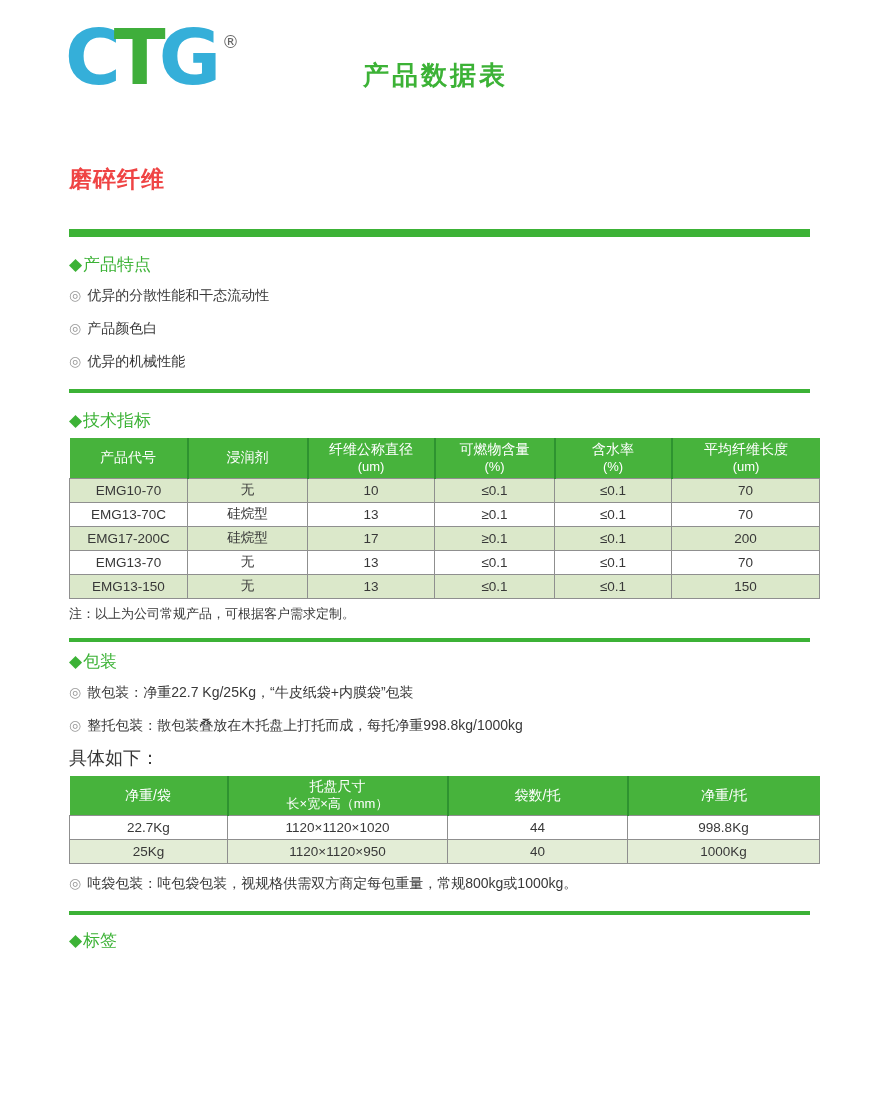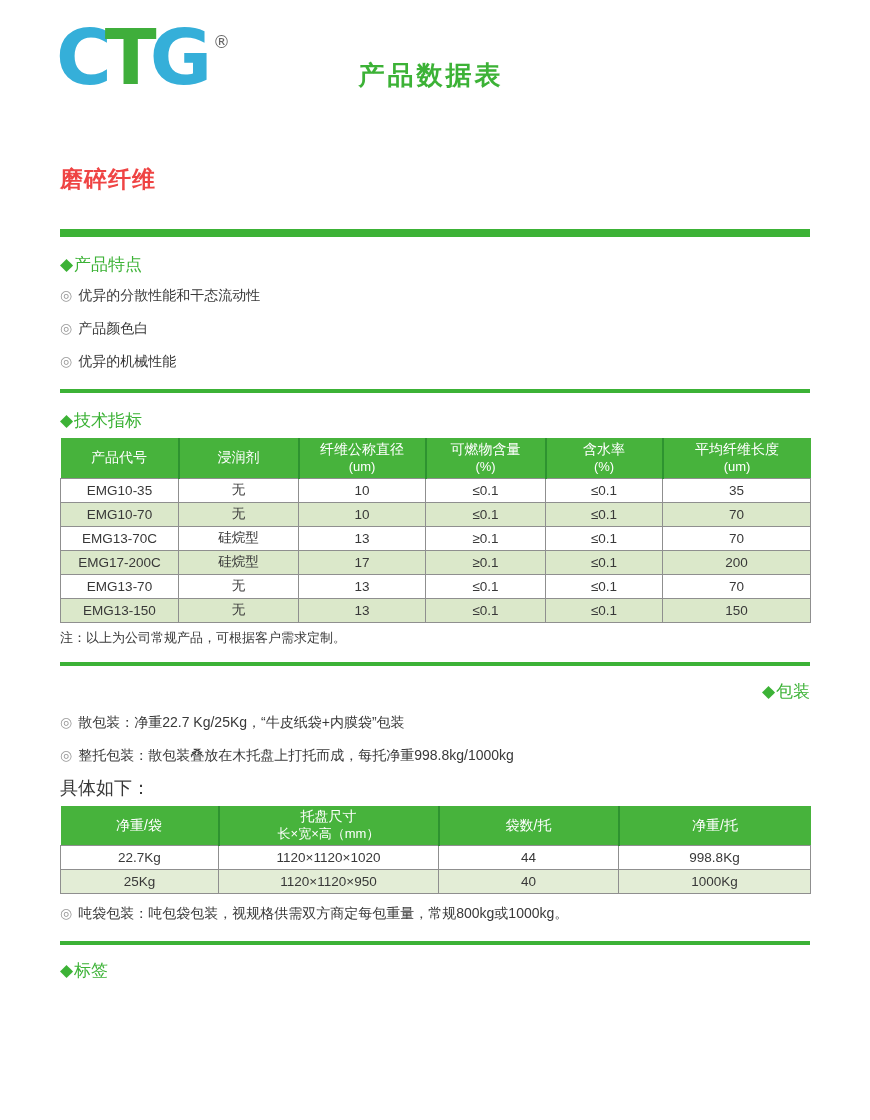--- a/index.html
+++ b/index.html
@@ -4,21 +4,21 @@
 <style>
   :root{
     --accent:#3CB236; --header-green:#47B33C; --header-sep:#2E9330;
     --alt-row:#DBE8CA; --pack-alt:#E3EDD6; --logo-blue:#35AFD9;
     --logo-green:#3FAE3B; --bullet-gray:#9A9A9A; --border-gray:#8F8F8F;
     --text:#383838;
   }
   *{box-sizing:border-box;}
   html,body{margin:0;padding:0;width:870px;height:1120px;overflow:hidden;
     background:#fff;font-family:"Liberation Sans","DejaVu Sans",sans-serif;color:var(--text);}
-  .page{position:relative;width:870px;height:1120px;background:#fff;}
+  .page{position:relative;width:870px;height:1120px;background:#fff;padding-left:9px;}
 
   .header{position:relative;height:150px;}
   .logo{position:absolute;left:56px;top:20px;font-weight:bold;font-size:76px;line-height:1;
     letter-spacing:-7px;font-family:"DejaVu Sans","Liberation Sans",sans-serif;}
   .logo-c,.logo-g{color:var(--logo-blue);}
   .logo-t{color:var(--logo-green);}
   .logo-reg{font-size:17px;color:#666;letter-spacing:0;vertical-align:top;position:relative;top:14px;left:8px;font-weight:normal;}
   .sheet-title{position:absolute;left:0;right:8px;top:58px;text-align:center;color:var(--accent);
     font-size:26px;font-weight:bold;letter-spacing:3px;}
 
@@ -45,21 +45,21 @@
   #spec-table{margin-top:7px;}
   thead th{background:var(--header-green);color:#fff;font-weight:400;font-size:14px;height:40px;
     padding:2px 0;vertical-align:middle;line-height:17px;}
   thead th + th{border-left:2px solid var(--header-sep);}
   .th-unit{font-size:13px;}
   tbody td{border:1px solid var(--border-gray);height:24px;font-size:13.5px;padding:0;background:#fff;}
   tr.alt td{background:var(--alt-row);}
   #pack-table tr.alt td{background:var(--pack-alt);}
   .note{font-size:13px;margin:6px 0 15px;line-height:18px;}
 
-  #sec-pack .sec-title{margin-top:16px;text-align:right;}
+  #sec-pack .sec-title{margin-top:10px;}
   #sec-pack ul{margin:0;}
   .detail-label{font-size:18px;margin-top:8px;line-height:25px;}
   #pack-table{margin-top:5px;}
   .footnote{font-size:14px;margin:7px 0 15px;line-height:25px;}
 
   #sec-label .sec-title{margin-top:16px;}
 </style>
 </head>
 <body>
 
@@ -116,28 +116,20 @@
                 <div class="th-label">含水率</div>
                 <div class="th-unit">(%)</div>
               </th>
               <th>
                 <div class="th-label">平均纤维长度</div>
                 <div class="th-unit">(um)</div>
               </th>
             </tr>
           </thead>
         <tbody>
-            <tr>
-              <td>EMG10-35</td>
-              <td>无</td>
-              <td>10</td>
-              <td>≤0.1</td>
-              <td>≤0.1</td>
-              <td>35</td>
-            </tr>
             <tr class="alt">
               <td>EMG10-70</td>
               <td>无</td>
               <td>10</td>
               <td>≤0.1</td>
               <td>≤0.1</td>
               <td>70</td>
             </tr>
             <tr>
               <td>EMG13-70C</td>

